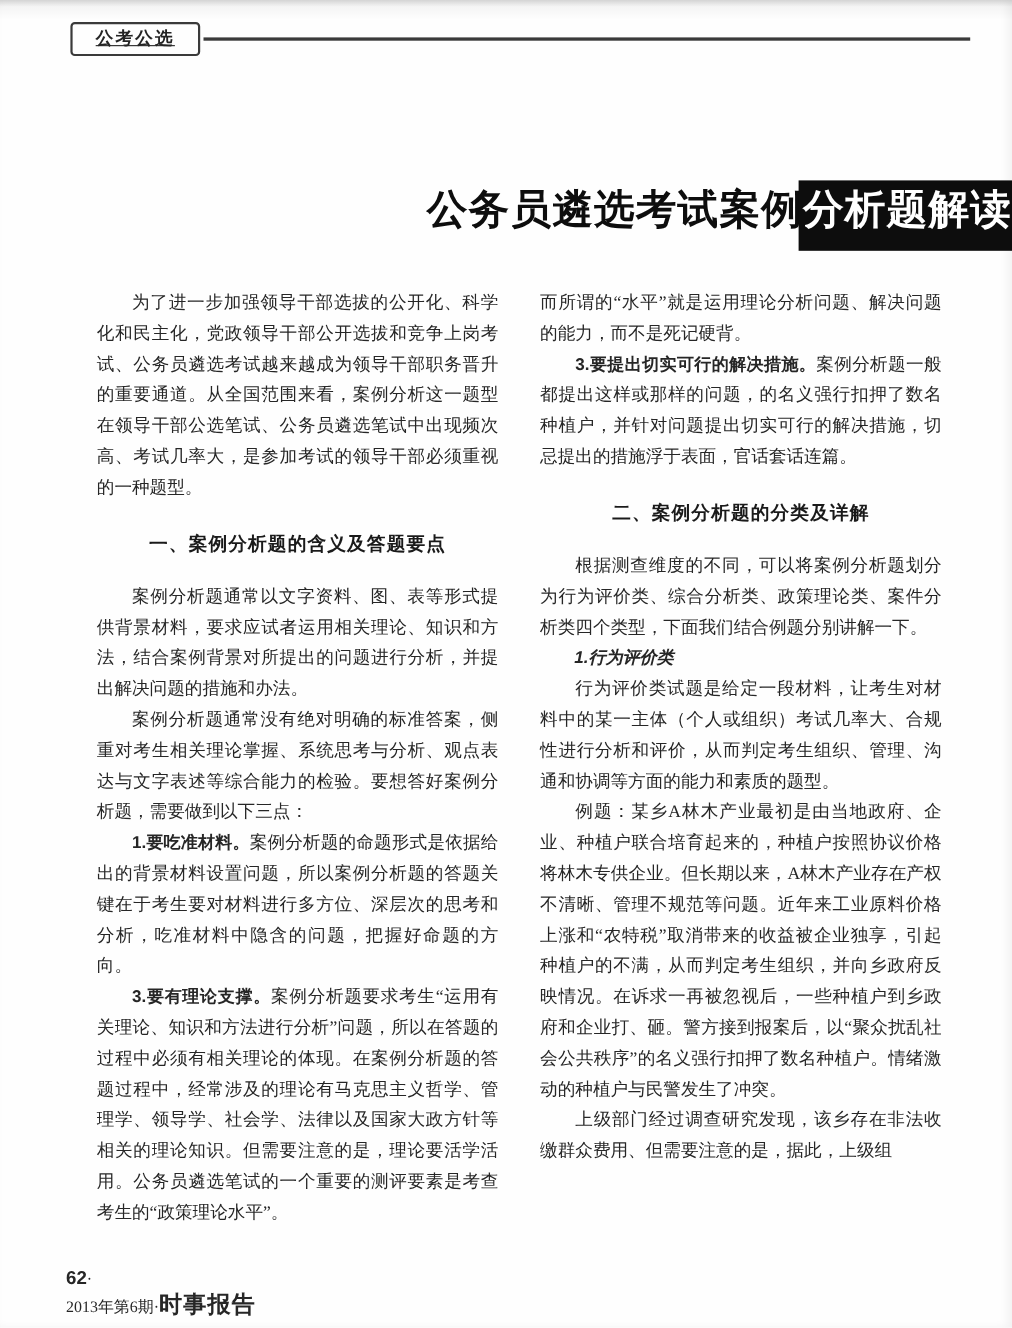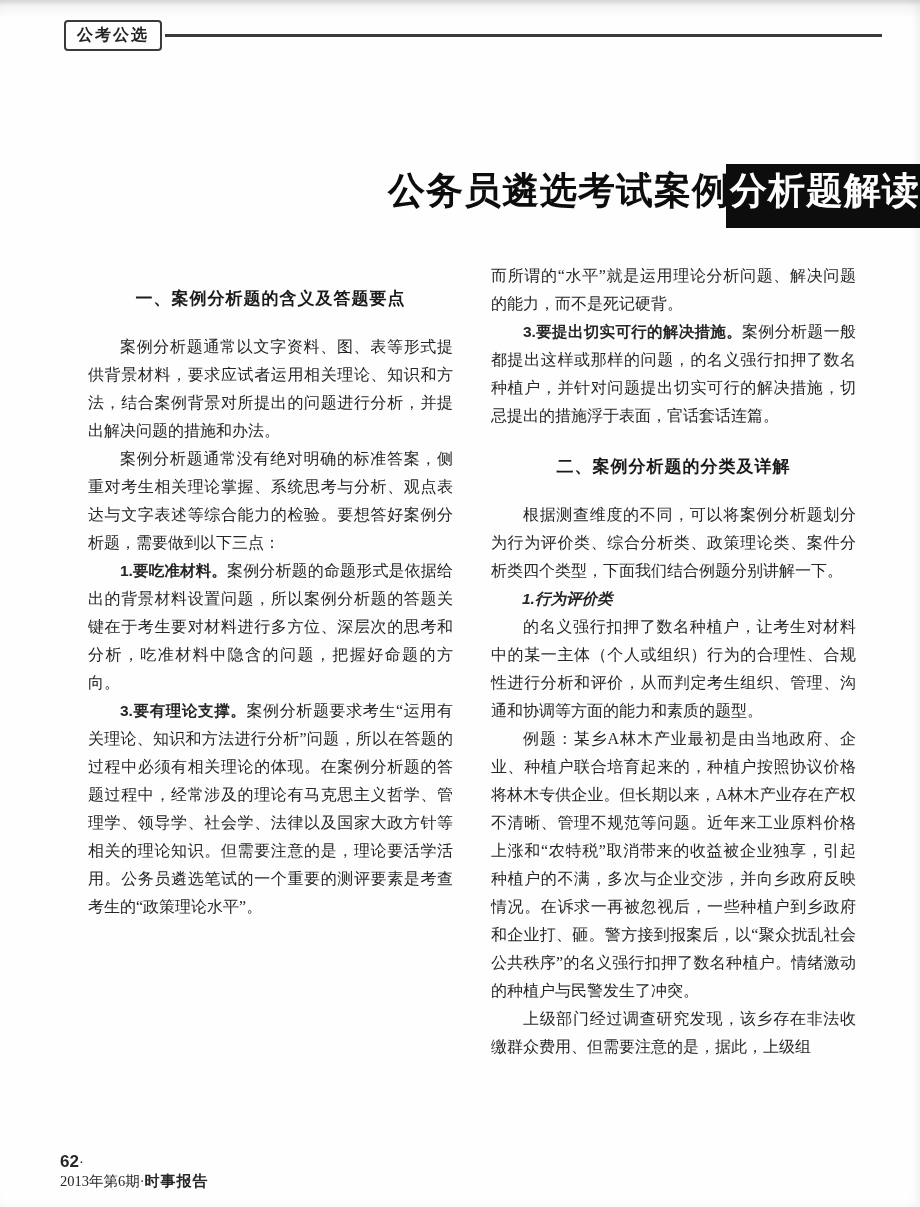--- a/index.html
+++ b/index.html
@@ -16,24 +16,25 @@
     box-shadow:inset -4px 0 8px rgba(0,0,0,0.05);
   }
 
   
   .page-header {
     position:absolute; top:20px; left:64px; right:38px;
     display:flex; align-items:center;
   }
   .header-tag {
     border:2px solid #3a3a3a; border-radius:4px;
-    padding:3px 11px;
+    padding:3px 21px;
     font-family:"Liberation Sans","DejaVu Sans",sans-serif;
     font-weight:bold; font-size:16px; letter-spacing:2px; color:#242424;
     white-space:nowrap;
+    text-decoration:underline;
   }
   .header-rule { flex:1; height:3px; background:#3a3a3a; margin-left:3px; }
 
   
   .title-wrap {
     position:absolute; top:166px; left:0; width:100%;
     text-align:right; white-space:nowrap;
     font-family:"Liberation Sans","DejaVu Sans",sans-serif;
     font-weight:bold; font-size:37px; letter-spacing:1px; color:#0d0d0d;
   }
@@ -62,53 +63,54 @@
 
   
   .footer {
     position:absolute; left:60px; right:64px; top:1152px;
     display:flex; justify-content:space-between; align-items:flex-start;
     font-size:14.5px; color:#262626;flex-direction:column;
   }
   .footer-left b { font-size:17px; font-family:"Liberation Sans","DejaVu Sans",sans-serif; }
   .footer-right b {
     font-family:"Liberation Sans","DejaVu Sans",sans-serif;
-    font-size:15px; letter-spacing:1px;
+    font-size:21px; letter-spacing:1px;
   }
 </style>
 </head>
 <body>
 
 <div class="page">
 
   <div class="page-header">
     <div class="header-tag">公考公选</div>
     <div class="header-rule"></div>
   </div>
 
   <div class="title-wrap"><span>公务员遴选考试案例</span><span class="title-hl">分析题解读</span></div>
 
   <div class="columns">
 
     <div class="col">
+      <p class="indent">为了进一步加强领导干部选拔的公开化、科学化和民主化，党政领导干部公开选拔和竞争上岗考试、公务员遴选考试越来越成为领导干部职务晋升的重要通道。从全国范围来看，案例分析这一题型在领导干部公选笔试、公务员遴选笔试中出现频次高、考试几率大，是参加考试的领导干部必须重视的一种题型。</p>
       <h3 class="sec">一、案例分析题的含义及答题要点</h3>
       <p class="indent">案例分析题通常以文字资料、图、表等形式提供背景材料，要求应试者运用相关理论、知识和方法，结合案例背景对所提出的问题进行分析，并提出解决问题的措施和办法。</p>
       <p class="indent">案例分析题通常没有绝对明确的标准答案，侧重对考生相关理论掌握、系统思考与分析、观点表达与文字表述等综合能力的检验。要想答好案例分析题，需要做到以下三点：</p>
       <p class="indent"><b class="lead">1.要吃准材料。</b><span>案例分析题的命题形式是依据给出的背景材料设置问题，所以案例分析题的答题关键在于考生要对材料进行多方位、深层次的思考和分析，吃准材料中隐含的问题，把握好命题的方向。</span></p>
       <p class="indent"><b class="lead">3.要有理论支撑。</b><span>案例分析题要求考生“运用有关理论、知识和方法进行分析”问题，所以在答题的过程中必须有相关理论的体现。在案例分析题的答题过程中，经常涉及的理论有马克思主义哲学、管理学、领导学、社会学、法律以及国家大政方针等相关的理论知识。但需要注意的是，理论要活学活用。公务员遴选笔试的一个重要的测评要素是考查考生的“政策理论水平”。</span></p>
     </div>
 
     <div class="col">
       <p>而所谓的“水平”就是运用理论分析问题、解决问题的能力，而不是死记硬背。</p>
       <p class="indent"><b class="lead">3.要提出切实可行的解决措施。</b><span>案例分析题一般都提出这样或那样的问题，的名义强行扣押了数名种植户，并针对问题提出切实可行的解决措施，切忌提出的措施浮于表面，官话套话连篇。</span></p>
       <h3 class="sec">二、案例分析题的分类及详解</h3>
       <p class="indent">根据测查维度的不同，可以将案例分析题划分为行为评价类、综合分析类、政策理论类、案件分析类四个类型，下面我们结合例题分别讲解一下。</p>
       <p class="indent bold">1.行为评价类</p>
-      <p class="indent">的名义强行扣押了数名种植户，让考生对材料中的某一主体（个人或组织）行为的合理性、合规性进行分析和评价，从而判定考生组织、管理、沟通和协调等方面的能力和素质的题型。</p>
-      <p class="indent">例题：某乡A林木产业最初是由当地政府、企业、种植户联合培育起来的，种植户按照协议价格将林木专供企业。但长期以来，A林木产业存在产权不清晰、管理不规范等问题。近年来工业原料价格上涨和“农特税”取消带来的收益被企业独享，引起种植户的不满，多次与企业交涉，并向乡政府反映情况。在诉求一再被忽视后，一些种植户到乡政府和企业打、砸。警方接到报案后，以“聚众扰乱社会公共秩序”的名义强行扣押了数名种植户。情绪激动的种植户与民警发生了冲突。</p>
+      <p class="indent">行为评价类试题是给定一段材料，让考生对材料中的某一主体（个人或组织）考试几率大、合规性进行分析和评价，从而判定考生组织、管理、沟通和协调等方面的能力和素质的题型。</p>
+      <p class="indent">例题：某乡A林木产业最初是由当地政府、企业、种植户联合培育起来的，种植户按照协议价格将林木专供企业。但长期以来，A林木产业存在产权不清晰、管理不规范等问题。近年来工业原料价格上涨和“农特税”取消带来的收益被企业独享，引起种植户的不满，从而判定考生组织，并向乡政府反映情况。在诉求一再被忽视后，一些种植户到乡政府和企业打、砸。警方接到报案后，以“聚众扰乱社会公共秩序”的名义强行扣押了数名种植户。情绪激动的种植户与民警发生了冲突。</p>
       <p class="indent">上级部门经过调查研究发现，该乡存在非法收缴群众费用、但需要注意的是，据此，上级组</p>
     </div>
 
   </div>
 
   <div class="footer">
     <div class="footer-left"><b>62</b><span>·</span></div>
     <div class="footer-right"><span>2013年第6期·</span><b>时事报告</b></div>
   </div>
 

